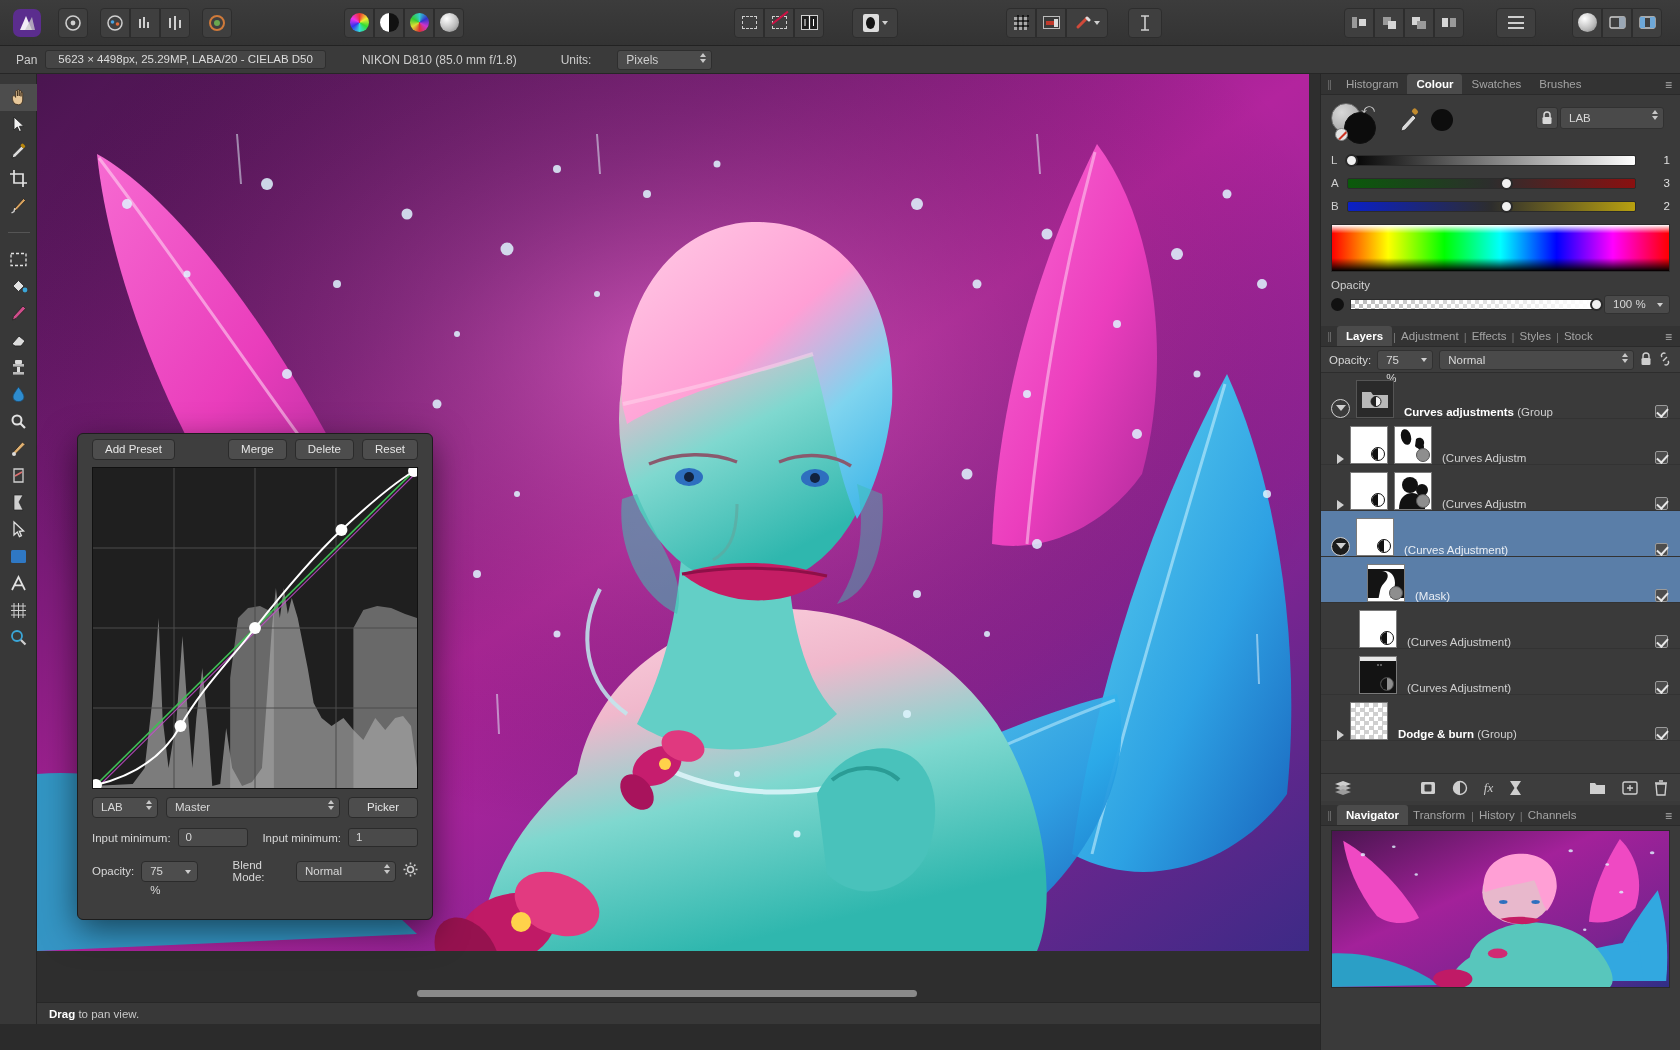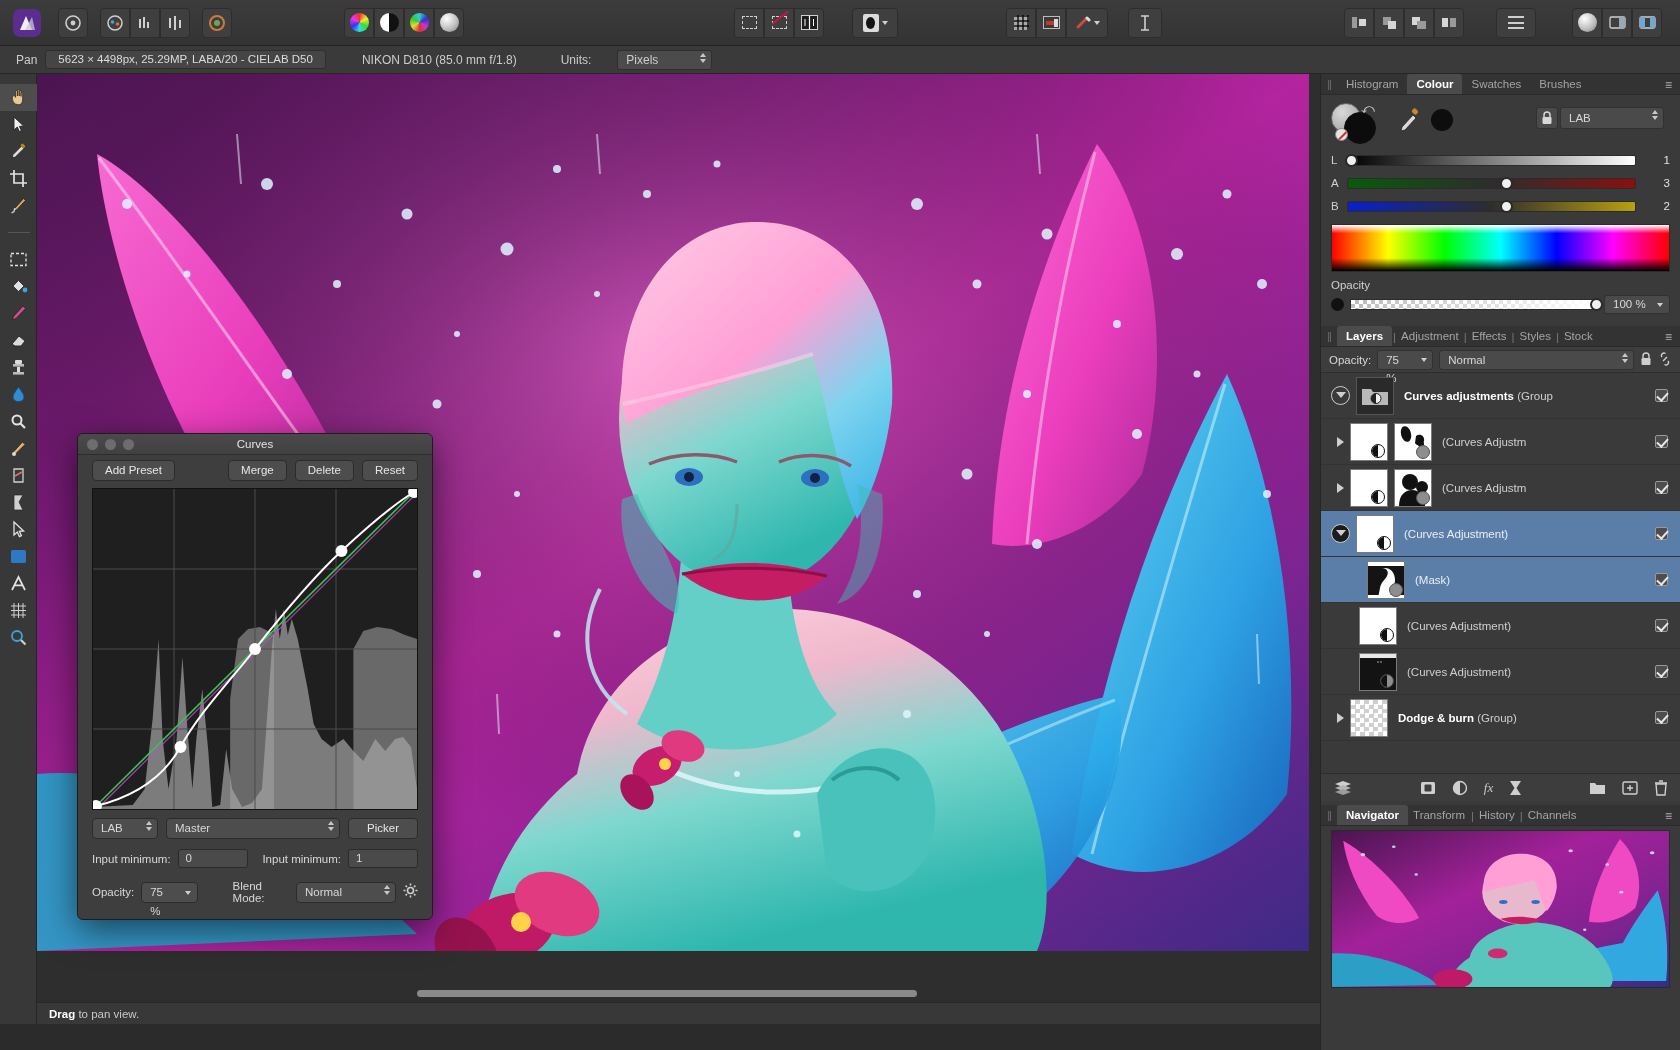--- a/index.html
+++ b/index.html
@@ -126,21 +126,21 @@
      background:#f0f0f0;border:2px solid #2a2a2a;}
   .op-val { width:66px; background:#4a4a4a; border:1px solid #313131; border-radius:3px; height:19px;
      line-height:17px; font-size:11.5px; padding-left:8px; position:relative;}
 
   
   .layers-head { display:flex; align-items:center; height:26px; padding:0 8px; background:#3d3d3d;
      border-bottom:1px solid #2d2d2d; gap:6px; font-size:11.5px;}
   .lay-sel { background:#4a4a4a;border:1px solid #313131;border-radius:3px; height:20px; line-height:18px;
      font-size:11.5px; padding:0 20px 0 8px; position:relative;}
   .layer-list { height:400px; overflow:hidden; }
-  .lrow { display:flex; align-items:center; height:46px; border-bottom:1px solid #333; padding-left:10px; gap:6px;}
+  .lrow { display:flex; align-items:flex-end; height:46px; border-bottom:1px solid #333; padding-left:10px; gap:6px;}
   .lrow.sel { background:#5a7ea8; }
   .lrow .disc { width:19px; height:19px; border-radius:50%; border:1.5px solid #cfcfcf; position:relative; flex:0 0 auto;}
   .lrow .disc i { position:absolute; left:4px; top:5px; width:0;height:0;
      border-left:5px solid transparent;border-right:5px solid transparent;border-top:6px solid #cfcfcf;}
   .lrow .disc.solid { background:#1c1c1c; }
   .tri { width:0;height:0;border-top:5px solid transparent;border-bottom:5px solid transparent;
      border-left:7px solid #cfcfcf; margin-left:6px; flex:0 0 auto;}
   .thumb { width:38px;height:38px;background:#fff;border:1px solid #7a7a7a; position:relative; flex:0 0 auto;}
   .thumb.dark { background:#111; }
   .thumb.folder { background:#2a2a2a; border:1px solid #555; display:flex;align-items:center;justify-content:center;}
@@ -657,28 +657,20 @@
         <i></i>
       </div>
 
     <div class="statusbar">
       <b>Drag</b>
       <span>to pan view.</span>
     </div>
   </div>
 
   <div class="curves">
-    <div class="cv-title">
-      <div class="cv-dots">
-          <i></i>
-          <i></i>
-          <i></i>
-        </div>
-      <span>Curves</span>
-    </div>
     <div class="cv-row1">
       <button class="btn">Add Preset</button>
       <span style="flex:1"></span>
       <button class="btn">Merge</button>
       <button class="btn">Delete</button>
       <button class="btn">Reset</button>
     </div>
 
     <div class="cv-graph">
       <svg width="100%" height="100%" viewBox="0 0 326 320" preserveAspectRatio="none">

